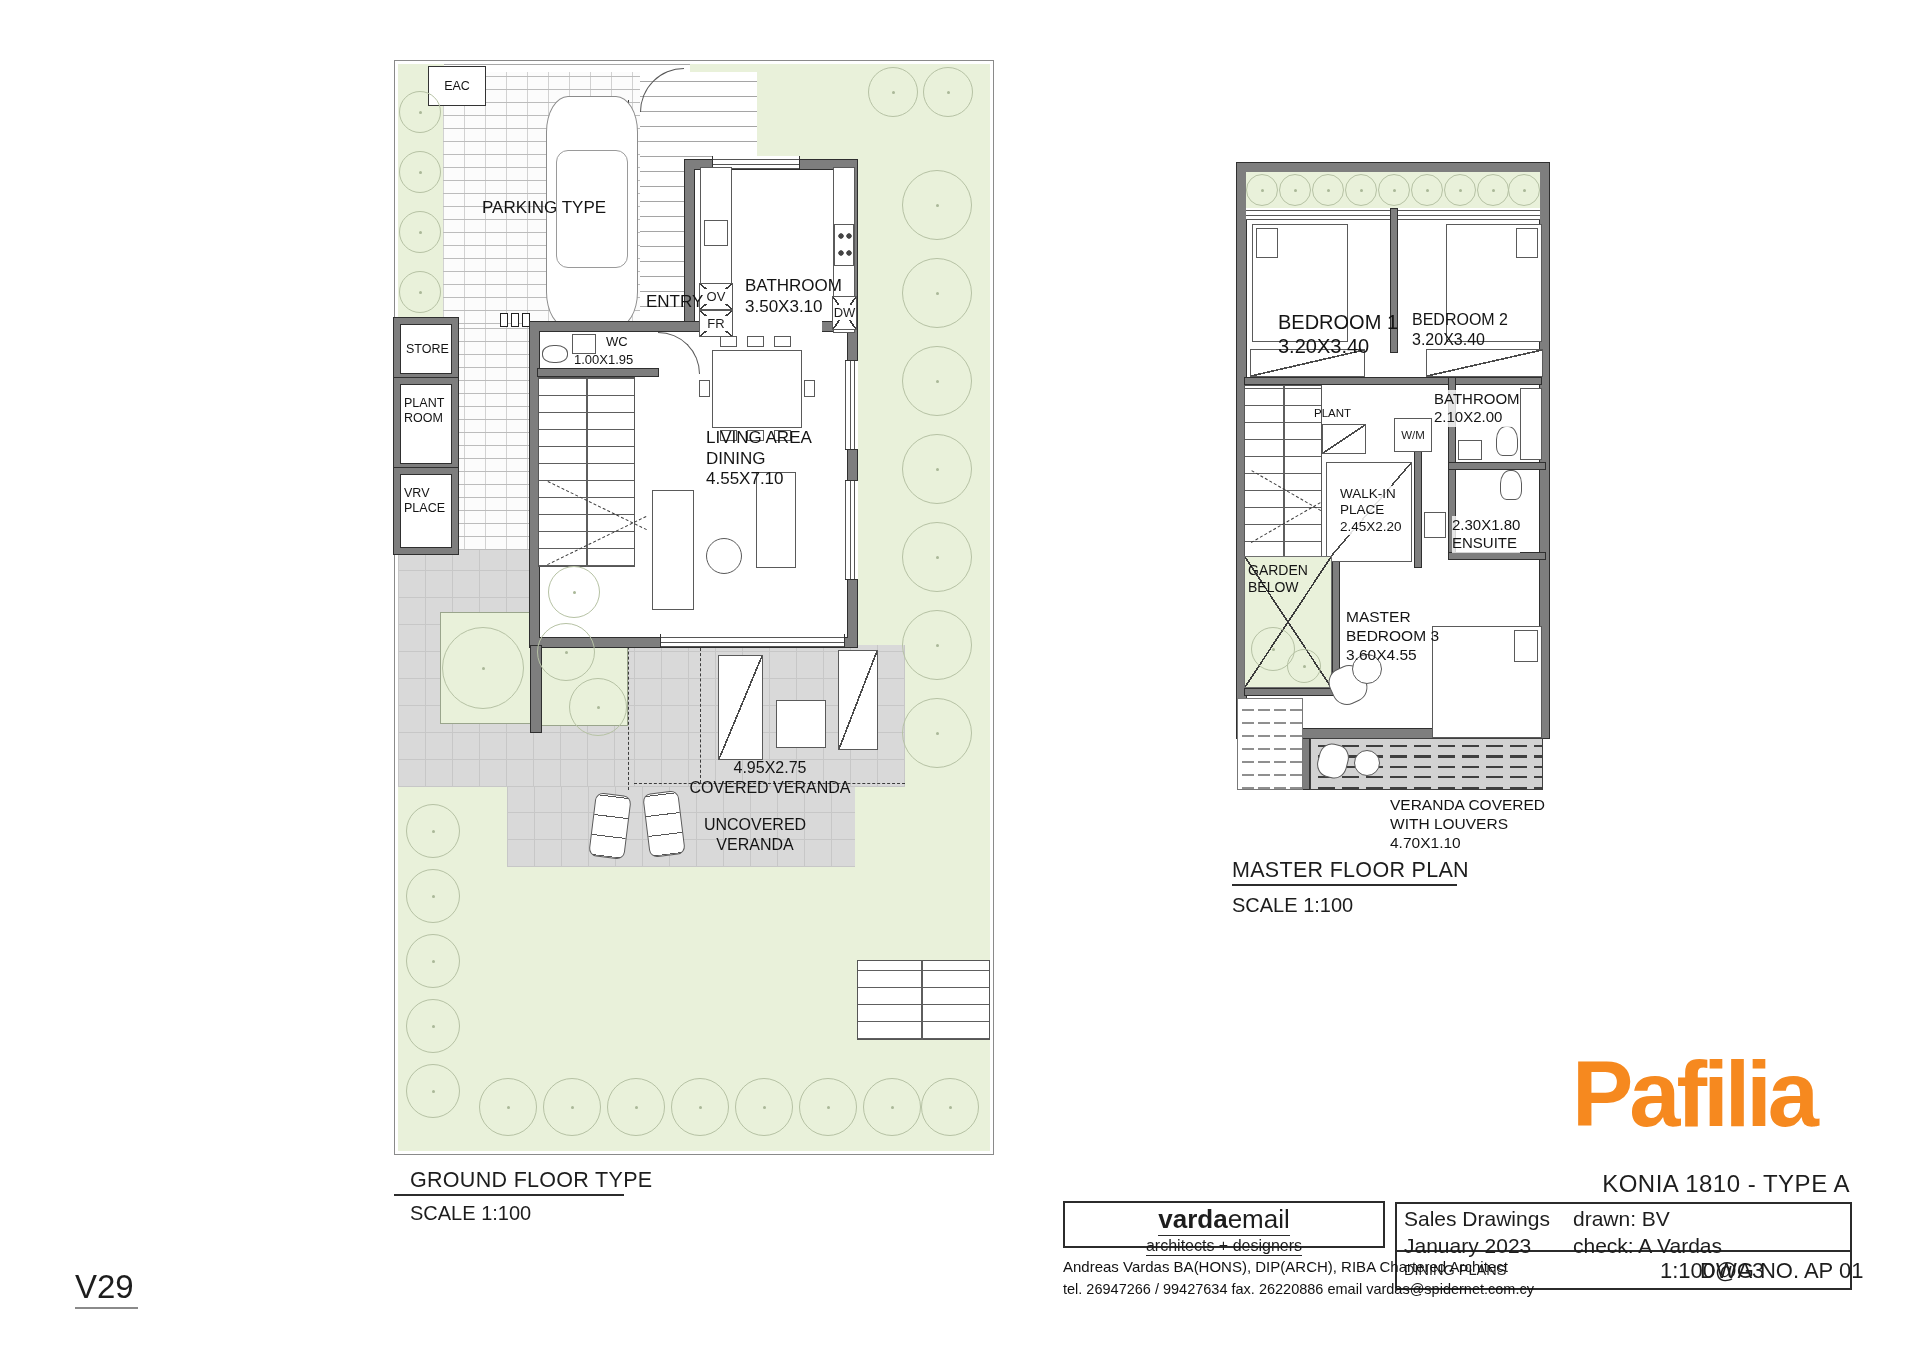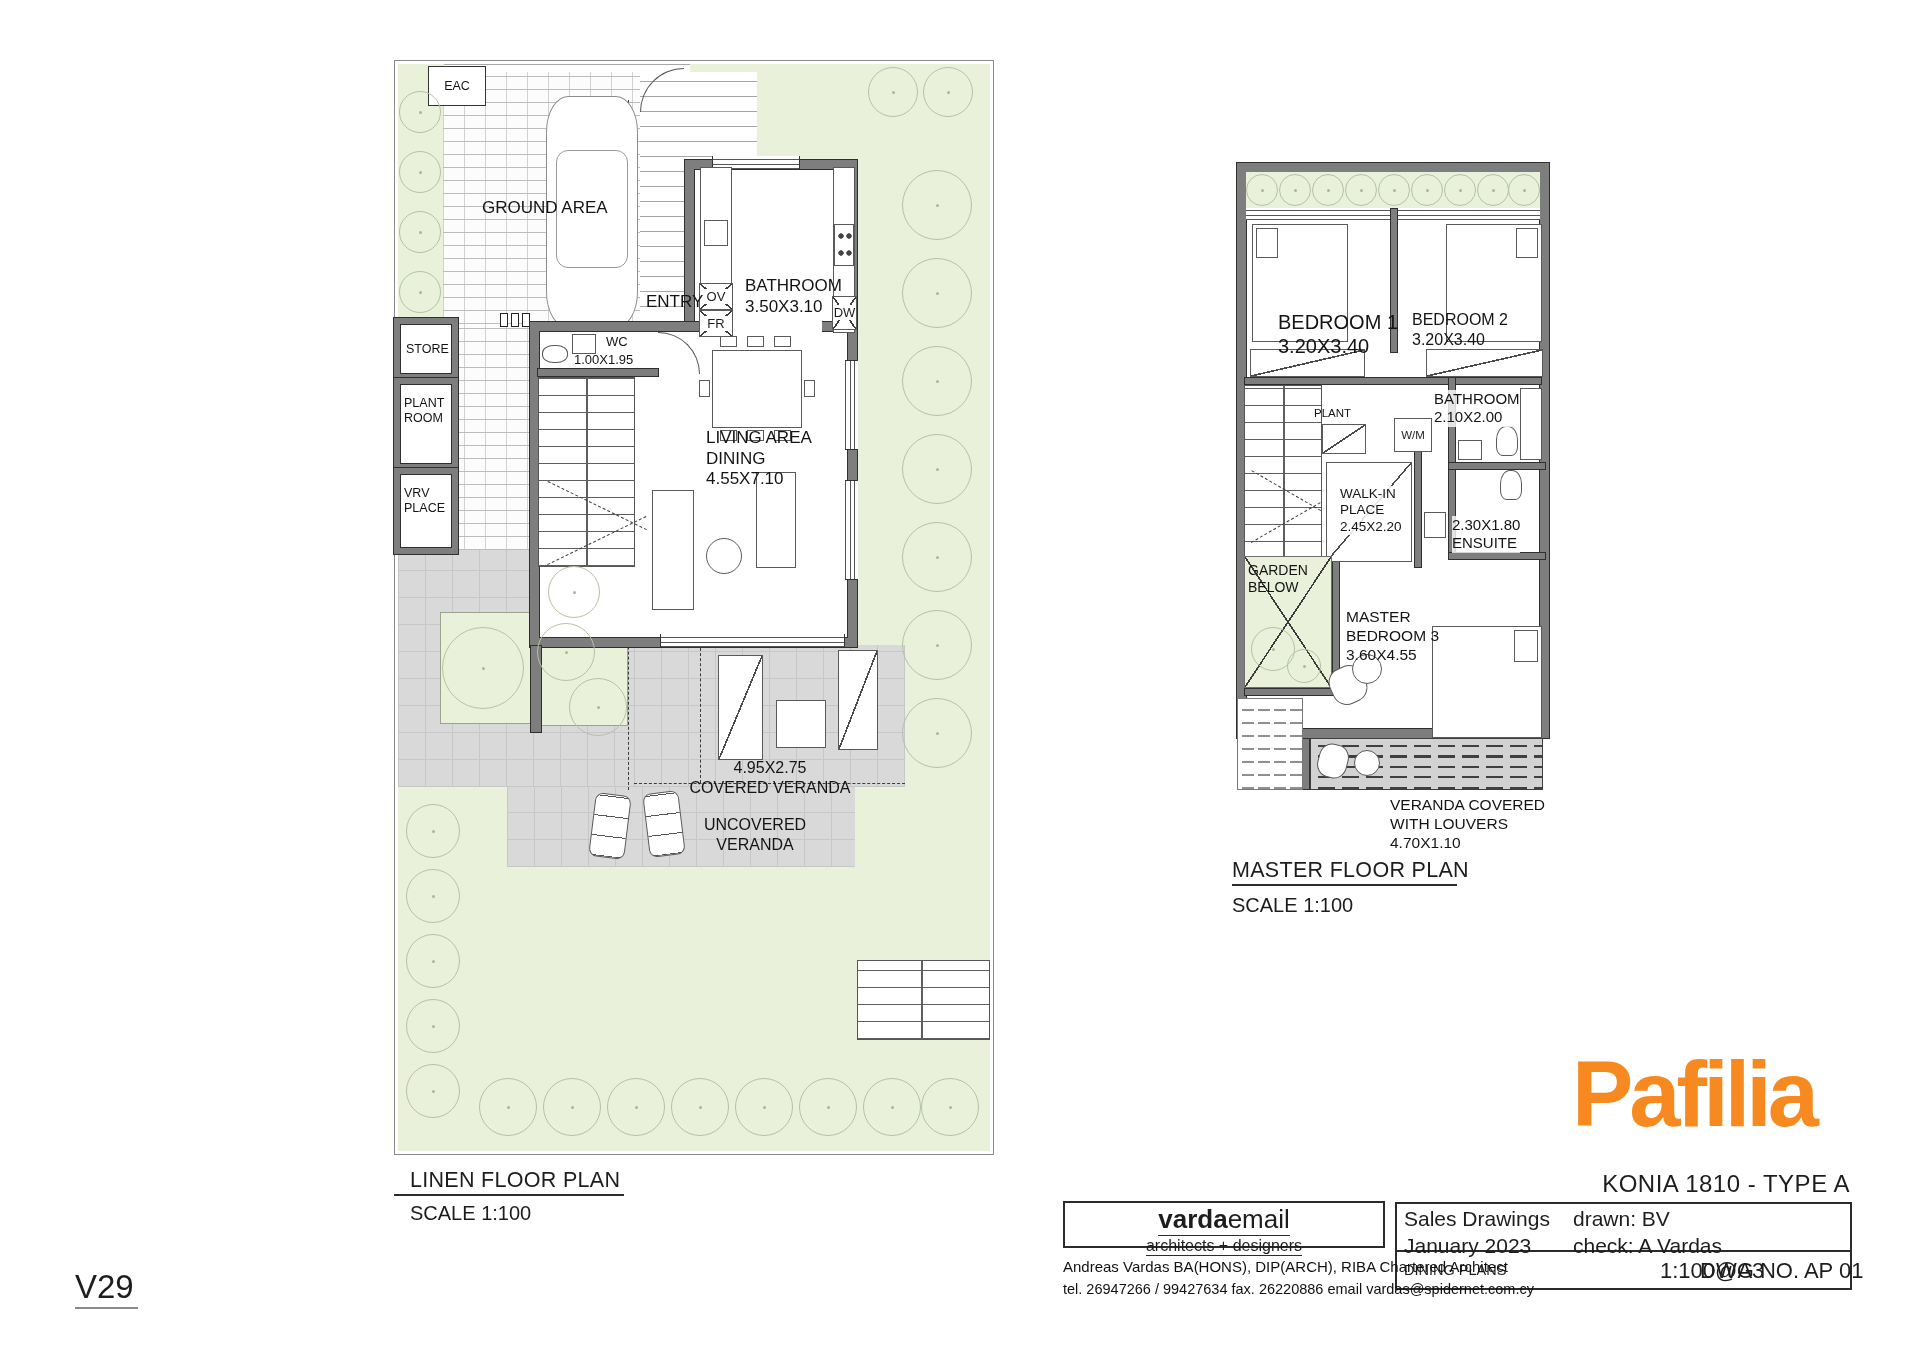--- a/index.html
+++ b/index.html
@@ -186,39 +186,39 @@
     <i class="abs tree" style="left:406px;top:1064px;width:54px;height:54px"></i>
     <i class="abs tree" style="left:479px;top:1078px;width:58px;height:58px"></i>
     <i class="abs tree" style="left:543px;top:1078px;width:58px;height:58px"></i>
     <i class="abs tree" style="left:607px;top:1078px;width:58px;height:58px"></i>
     <i class="abs tree" style="left:671px;top:1078px;width:58px;height:58px"></i>
     <i class="abs tree" style="left:735px;top:1078px;width:58px;height:58px"></i>
     <i class="abs tree" style="left:799px;top:1078px;width:58px;height:58px"></i>
     <i class="abs tree" style="left:863px;top:1078px;width:58px;height:58px"></i>
     <i class="abs tree" style="left:921px;top:1078px;width:58px;height:58px"></i>
 
-    <div class="abs lbl" style="left:482px;top:198px">GROUND AREA</div>
+    <div class="abs lbl" style="left:482px;top:198px">PARKING TYPE</div>
     <div class="abs lbl" style="left:646px;top:292px">ENTRY</div>
     <div class="abs lbl" style="left:745px;top:276px">BATHROOM
 3.50X3.10</div>
     <div class="abs lbl tiny" style="left:406px;top:342px">STORE</div>
     <div class="abs lbl sm" style="left:606px;top:334px">WC</div>
     <div class="abs lbl sm" style="left:574px;top:352px">1.00X1.95</div>
     <div class="abs lbl tiny" style="left:404px;top:396px">PLANT
 ROOM</div>
     <div class="abs lbl tiny" style="left:404px;top:486px">VRV
 PLACE</div>
     <div class="abs lbl" style="left:706px;top:428px">LIVING AREA
 DINING
 4.55X7.10</div>
     <div class="abs lbl ctr" style="left:650px;top:758px;width:240px;font-size:16px">4.95X2.75
 COVERED VERANDA</div>
     <div class="abs lbl ctr" style="left:690px;top:815px;width:130px;font-size:16px">UNCOVERED
 VERANDA</div>
-    <div class="abs title" style="left:410px;top:1168px">LINEN FLOOR PLAN</div>
+    <div class="abs title" style="left:410px;top:1168px">GROUND FLOOR TYPE</div>
     <div class="abs rule" style="left:394px;top:1194px;width:230px;height:2px"></div>
     <div class="abs scale" style="left:410px;top:1202px">SCALE 1:100</div>
   </div>
 
   <div>
     <div class="abs room" style="left:1237px;top:163px;width:312px;height:575px"></div>
     <div class="abs green" style="left:1246px;top:172px;width:294px;height:36px"></div>
     <div class="abs glines" style="left:1246px;top:208px;width:294px;height:12px"></div>
 
     <i class="abs tree" style="left:1246px;top:174px;width:32px;height:32px"></i>

